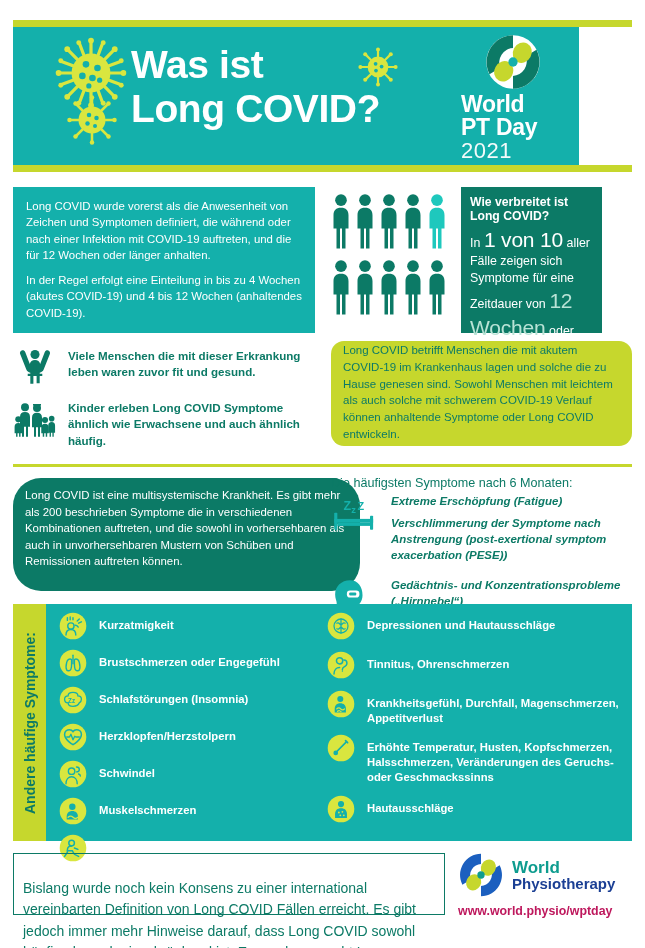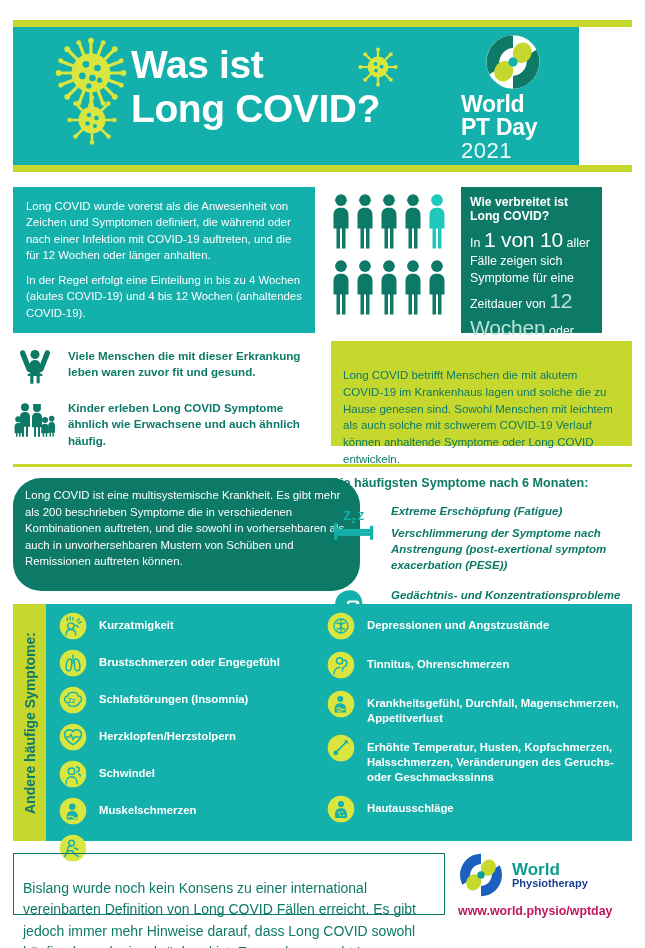--- a/index.html
+++ b/index.html
@@ -53,35 +53,35 @@
 
   
   .facts { position: absolute; left: 13px; top: 345px; width: 306px; }
   .fact { display: flex; align-items: flex-start; gap: 11px; }
   .fact + .fact { margin-top: 12px; }
   .fact .ic { flex: 0 0 auto; width: 44px; display:flex; justify-content:center; }
   .fact .tx { font-size: 11.6px; line-height: 1.42; color: #0c7a66; font-weight: bold; padding-top: 3px; }
 
   .box-affect {
     position: absolute; left: 331px; top: 341px; width: 301px; height: 105px;
-    background: #c6d72d; color: #0c7a66; padding: 26px 12px;
-    font-size: 11.5px; line-height: 1.46; font-weight: 500;
+    background: #c6d72d; color: #0c7a66; padding: 1px 12px;
+    font-size: 11.5px; line-height: 1.46; font-weight: 500; border-radius: 13px;
   }
 
   
   .divider { position: absolute; left: 13px; top: 464px; width: 619px; height: 3px; background: #c6d72d; }
 
   
   .box-multi {
     position: absolute; left: 13px; top: 478px; width: 347px; height: 113px;
     background: #0c7a66; color: #ffffff; padding: 9px 12px;
     font-size: 11.4px; line-height: 1.45; border-radius: 28px;
   }
   .symp6 { position: absolute; left: 331px; top: 476px; width: 302px; }
-  .symp6 .hd { font-size: 12.6px; font-weight: bold; color: #0c7a66; margin-bottom: 14px; }
+  .symp6 .hd { font-size: 12.6px; font-weight: normal; color: #0c7a66; margin-bottom: 4px; }
   .symp6 .rowi { display: flex; align-items: flex-start; gap: 8px; }
   .symp6 .icol { flex: 0 0 52px; position: relative; }
   .symp6 .tcol { font-size: 11.5px; line-height: 1.38; color: #0c7a66; font-weight: bold; font-style: italic; }
   .symp6 .tcol .ln + .ln { margin-top: 6px; }
 
   
   .sympblock { position: absolute; left: 13px; top: 604px; width: 619px; height: 237px; background: #14b0ab; }
   .vert-label {
     position: absolute; left: 0; top: 0; width: 33px; height: 237px; background: #c6d72d;
   }
@@ -100,21 +100,21 @@
 
   
   .footnote {
     position: absolute; left: 13px; top: 853px; width: 432px; height: 62px;
     border: 1.3px solid #0c7a66; color: #0c7a66;
     padding: 24px 9px; font-size: 14px; line-height: 1.52;
   }
   .foot-logo { position: absolute; left: 458px; top: 852px; width: 180px; }
   .foot-logo .top { display: flex; align-items: center; gap: 8px; }
   .foot-logo .wtext .w1 { font-size: 17px; font-weight: bold; color: #0e9c8f; line-height: 1.0; }
-  .foot-logo .wtext .w2 { font-size: 11px; font-weight: bold; color: #1b3f94; line-height: 1.05; }
+  .foot-logo .wtext .w2 { font-size: 15px; font-weight: bold; color: #1b3f94; line-height: 1.05; }
   .foot-logo .url { margin-top: 6px; font-size: 12.4px; font-weight: bold; color: #be185d; }
 </style>
 </head>
 <body>
 
 <div class="page">
 
   <div class="header-wrap">
     <div class="header-strip-top"></div>
     <div class="header-band">
@@ -502,21 +502,21 @@
         <div class="srow">
           <span class="cic">
             <svg width="28" height="28" viewBox="0 0 40 40">
                 <circle cx="20" cy="20" r="19" fill="#d9e63f"></circle>
               <g fill="none" stroke="#14b0ab" stroke-width="1.8" stroke-linecap="round">
                 <path d="M10 20c0-6 5-10 10-10s10 4 10 10-5 10-10 10-10-4-10-10z"></path>
                 <path d="M14 16c2-1 4 0 5 2M14 24c2 1 4 0 5-2M26 16c-2-1-4 0-5 2M26 24c-2 1-4 0-5-2M20 10v20"></path>
               </g>
             </svg>
           </span>
-          <span class="slabel">Depressionen und Angstzustände</span>
+          <span class="slabel">Depressionen und Hautausschläge</span>
         </div>
 
         <div class="srow">
           <span class="cic">
             <svg width="28" height="28" viewBox="0 0 40 40">
                 <circle cx="20" cy="20" r="19" fill="#d9e63f"></circle>
               <g fill="none" stroke="#14b0ab" stroke-width="2.1" stroke-linecap="round">
                 <circle cx="18" cy="14" r="4.5"></circle>
                 <path d="M10 33c0-6 3.5-9.5 8-9.5"></path>
                 <path d="M24 13c2.5 0 4.5 2 4.5 4.5S26 22 24 23c-1.6.8-2 2-2 3.5"></path>

